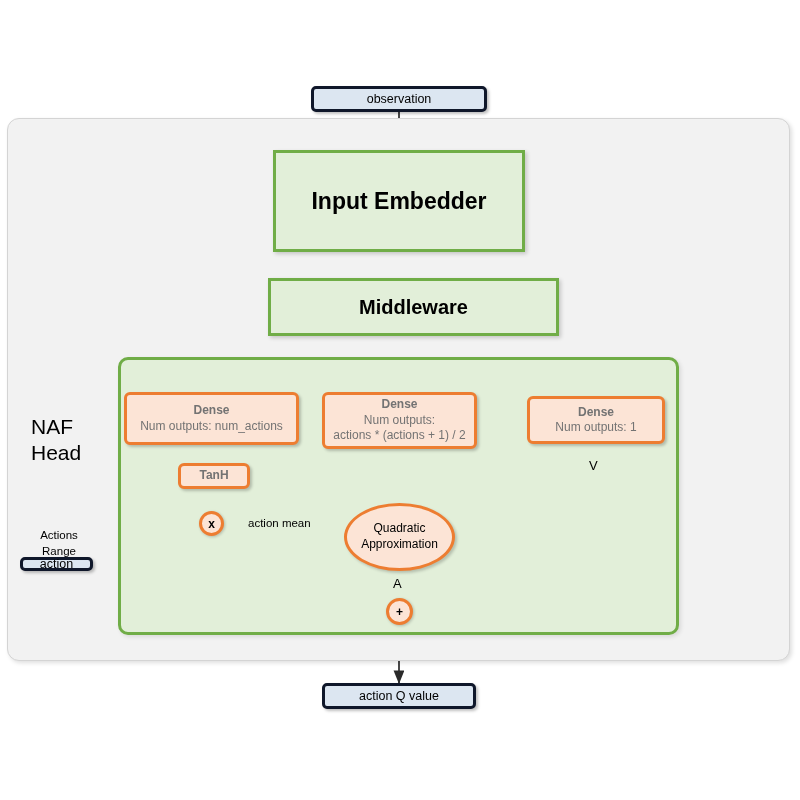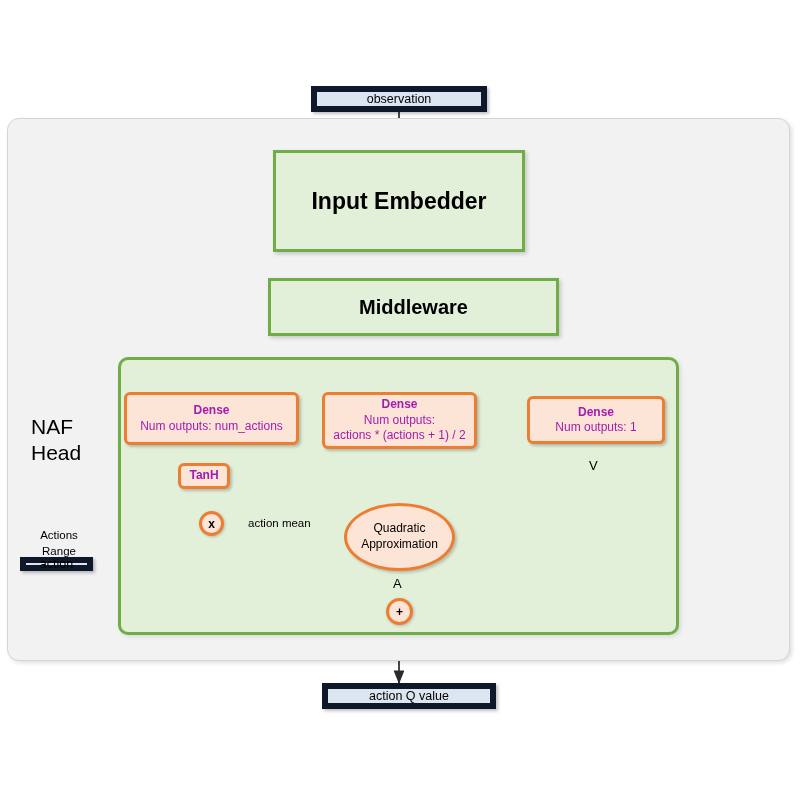--- a/index.html
+++ b/index.html
@@ -42,43 +42,43 @@
     left: 118px; top: 357px;
     width: 561px; height: 278px;
     background: #e2efd9;
     border: 3px solid #70ad47;
     border-radius: 10px;
     box-shadow: 2px 2px 4px rgba(0,0,0,0.10);
   }
   
   .box-blue {
     background: #dce6f1;
-    border: 6px solid #0f172a;
-    border-radius: 0;
+    border: 3px solid #0f172a;
+    border-radius: 5px;
     box-shadow: 2px 2px 3px rgba(0,0,0,0.25);
     font-size: 12.5px;
     color: #000;
   }
   
   .box-green {
     background: #e2efd9;
     border: 3px solid #70ad47;
     border-radius: 0;
     box-shadow: 2px 2px 4px rgba(0,0,0,0.18);
     font-weight: bold;
     color: #000;
   }
   
   .box-orange {
     background: #fce4d6;
     border: 3px solid #ed7d31;
     border-radius: 6px;
     box-shadow: 2px 2px 3px rgba(0,0,0,0.22);
     font-size: 12px;
-    color: #a21caf;
+    color: #737373;
     line-height: 1.28;
   }
   .box-orange .ttl { font-weight: bold; }
   
   .circ-orange {
     background: #fce4d6;
     border: 3px solid #ed7d31;
     border-radius: 50%;
     box-shadow: 1px 1px 3px rgba(0,0,0,0.22);
     font-size: 12px;
@@ -157,21 +157,21 @@
 <div class="node region-naf"></div>
 
 <div class="node box-blue" style="left:311px; top:86px; width:176px; height:26px;">
   <span>observation</span>
 </div>
 
 <div class="node box-blue" style="left:20px; top:557px; width:73px; height:14px;">
   <span>action</span>
 </div>
 
-<div class="node box-blue" style="left:322px; top:683px; width:174px; height:26px;">
+<div class="node box-blue" style="left:322px; top:683px; width:154px; height:26px;">
   <span>action Q value</span>
 </div>
 
 <div class="node box-green" style="left:273px; top:150px; width:252px; height:102px; font-size:23px;">
   <span>Input Embedder</span>
 </div>
 
 <div class="node box-green" style="left:268px; top:278px; width:291px; height:58px; font-size:20px;">
   <span>Middleware</span>
 </div>
@@ -195,21 +195,21 @@
   <span class="ttl">Dense</span>
   <span>Num outputs:</span>
   <span>actions * (actions + 1) / 2</span>
 </div>
 
 <div class="node box-orange" style="left:527px; top:396px; width:138px; height:48px;">
   <span class="ttl">Dense</span>
   <span>Num outputs: 1</span>
 </div>
 
-<div class="node box-orange" style="left:178px; top:463px; width:52px; height:26px;">
+<div class="node box-orange" style="left:178px; top:463px; width:72px; height:26px;">
   <span class="ttl">TanH</span>
 </div>
 
 <div class="node circ-orange" style="left:199px; top:511px; width:25px; height:25px;">
   <span>x</span>
 </div>
 
 <div class="node ellipse-orange" style="left:344px; top:503px; width:111px; height:68px;text-align:right;">
   <span>Quadratic</span>
   <span>Approximation</span>

